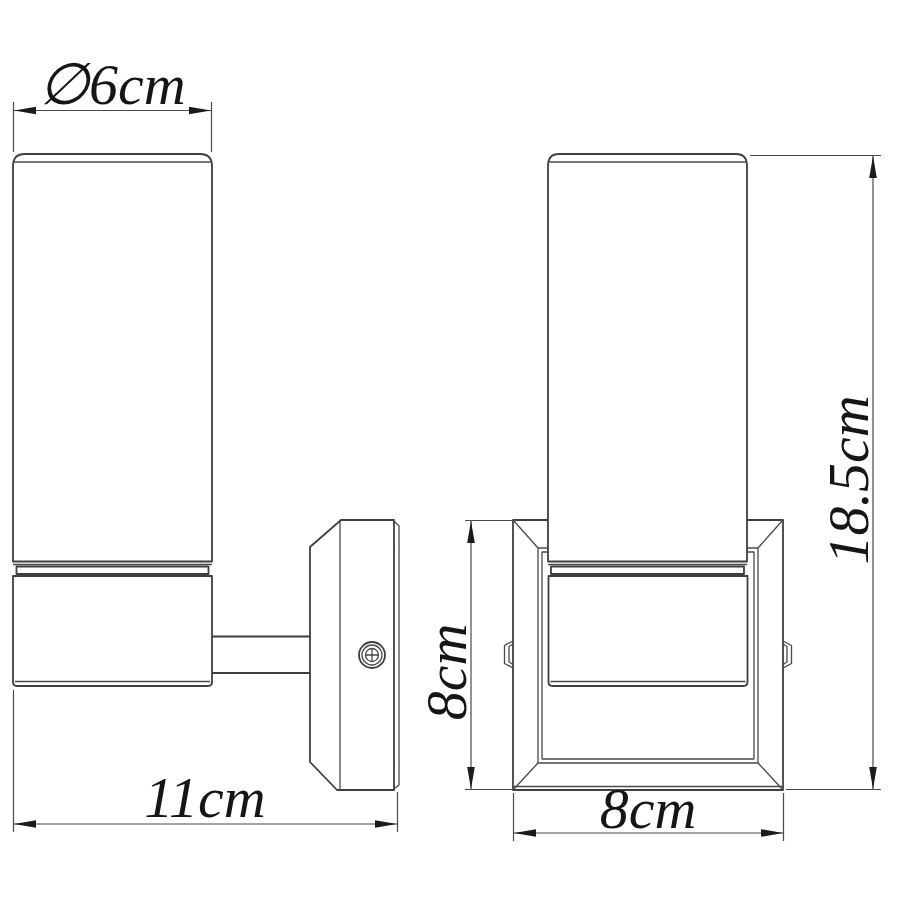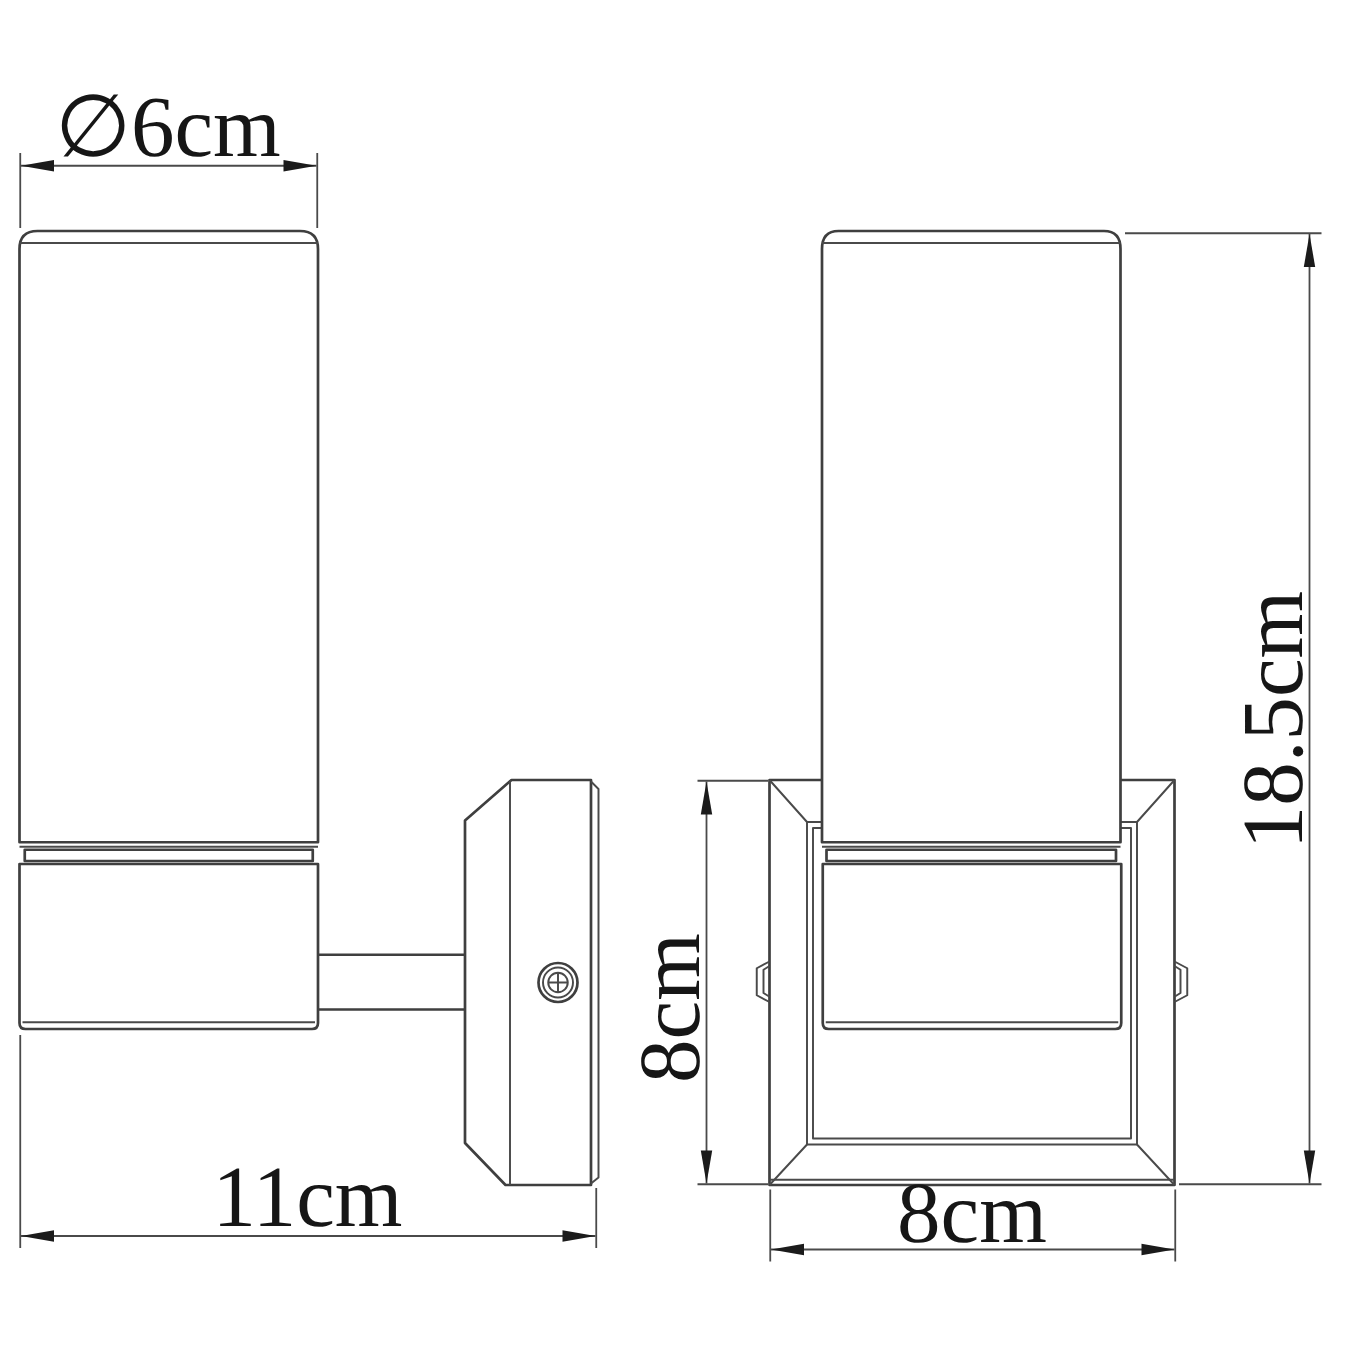--- a/index.html
+++ b/index.html
@@ -1,17 +1,17 @@
 <!DOCTYPE html>
 <html><head>
 <meta charset="utf-8">
 <style>
   html,body{margin:0;padding:0;background:#ffffff;}
   #canvas{position:relative;width:900px;height:900px;background:#ffffff;overflow:hidden;
-          font-family:"Liberation Serif", serif;}
+          font-family:"Liberation Serif", serif;font-style:italic;}
   svg{display:block;}
   
   .obj{fill:none;stroke:#3f3f3f;stroke-width:1.8;stroke-linejoin:round;}
   .objw{fill:#ffffff;stroke:#3f3f3f;stroke-width:1.8;stroke-linejoin:round;}
   .obj-thin{fill:none;stroke:#4a4a4a;stroke-width:1.3;stroke-linejoin:round;}
   
   .dim{fill:none;stroke:#4a4a4a;stroke-width:1.2;}
   .ext{fill:none;stroke:#4a4a4a;stroke-width:1.2;}
   .arr{fill:#1b1b1b;stroke:none;}
   .dtxt{font-family:"Liberation Serif","DejaVu Serif",serif;font-size:58px;fill:#161616;}

